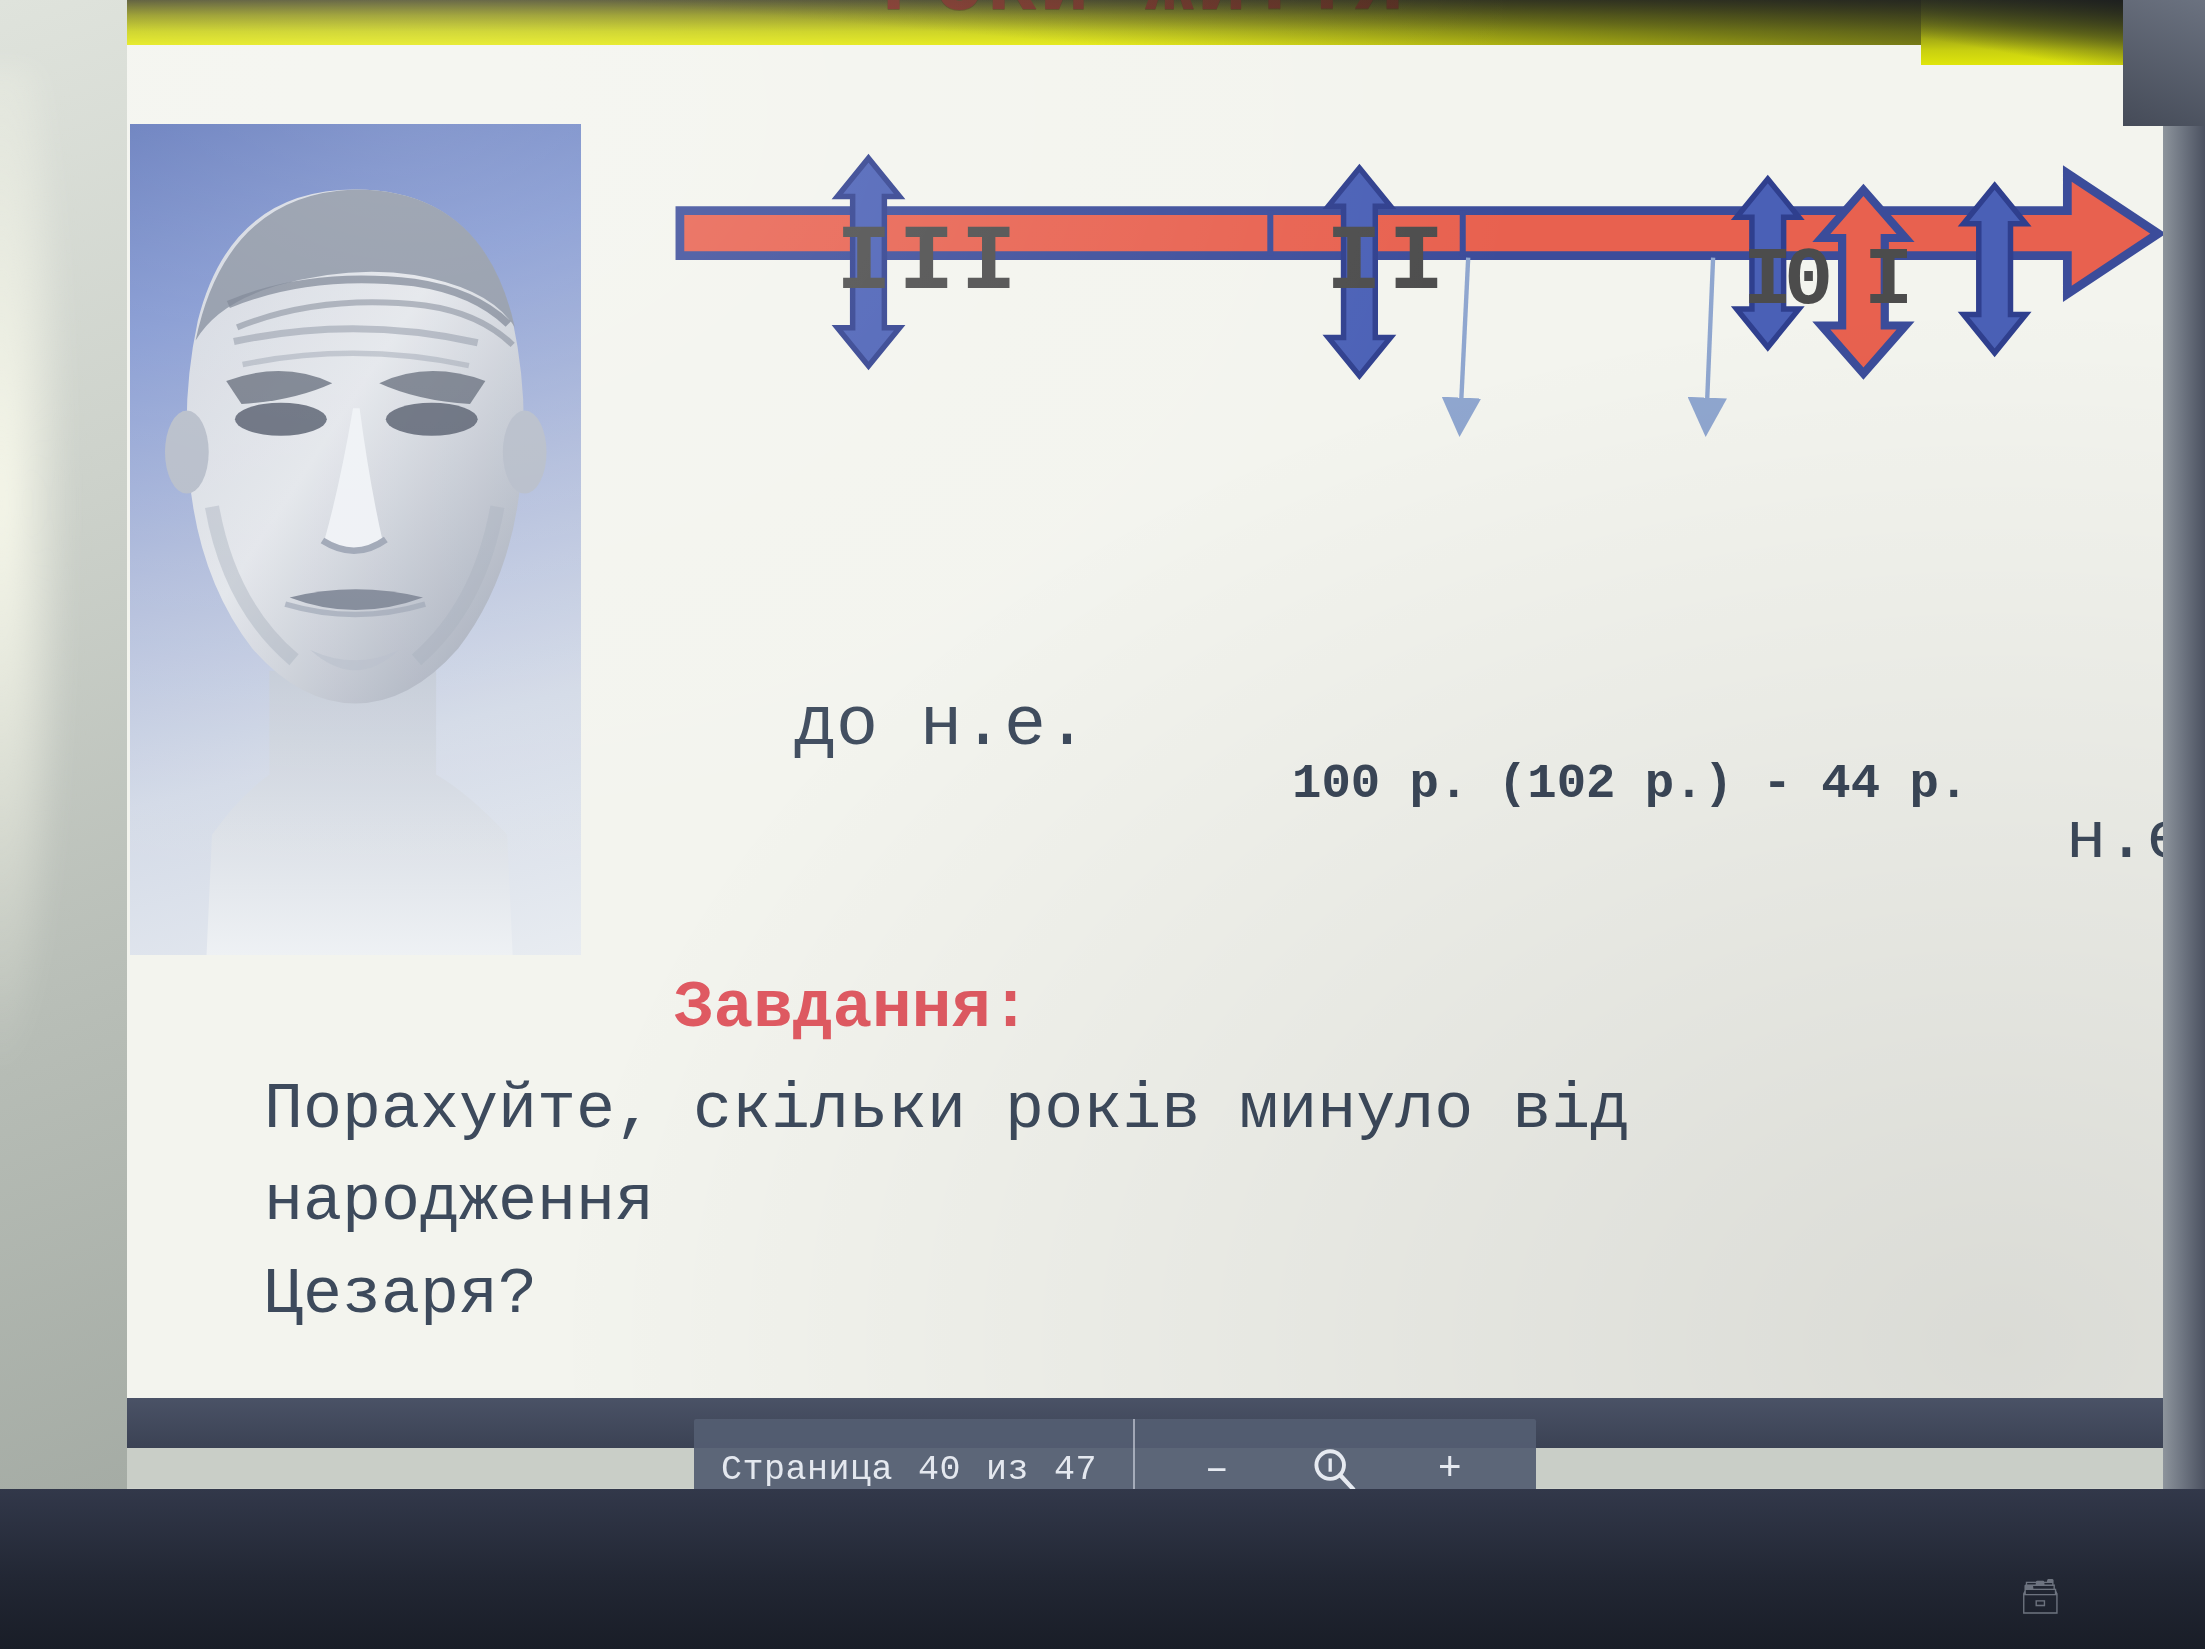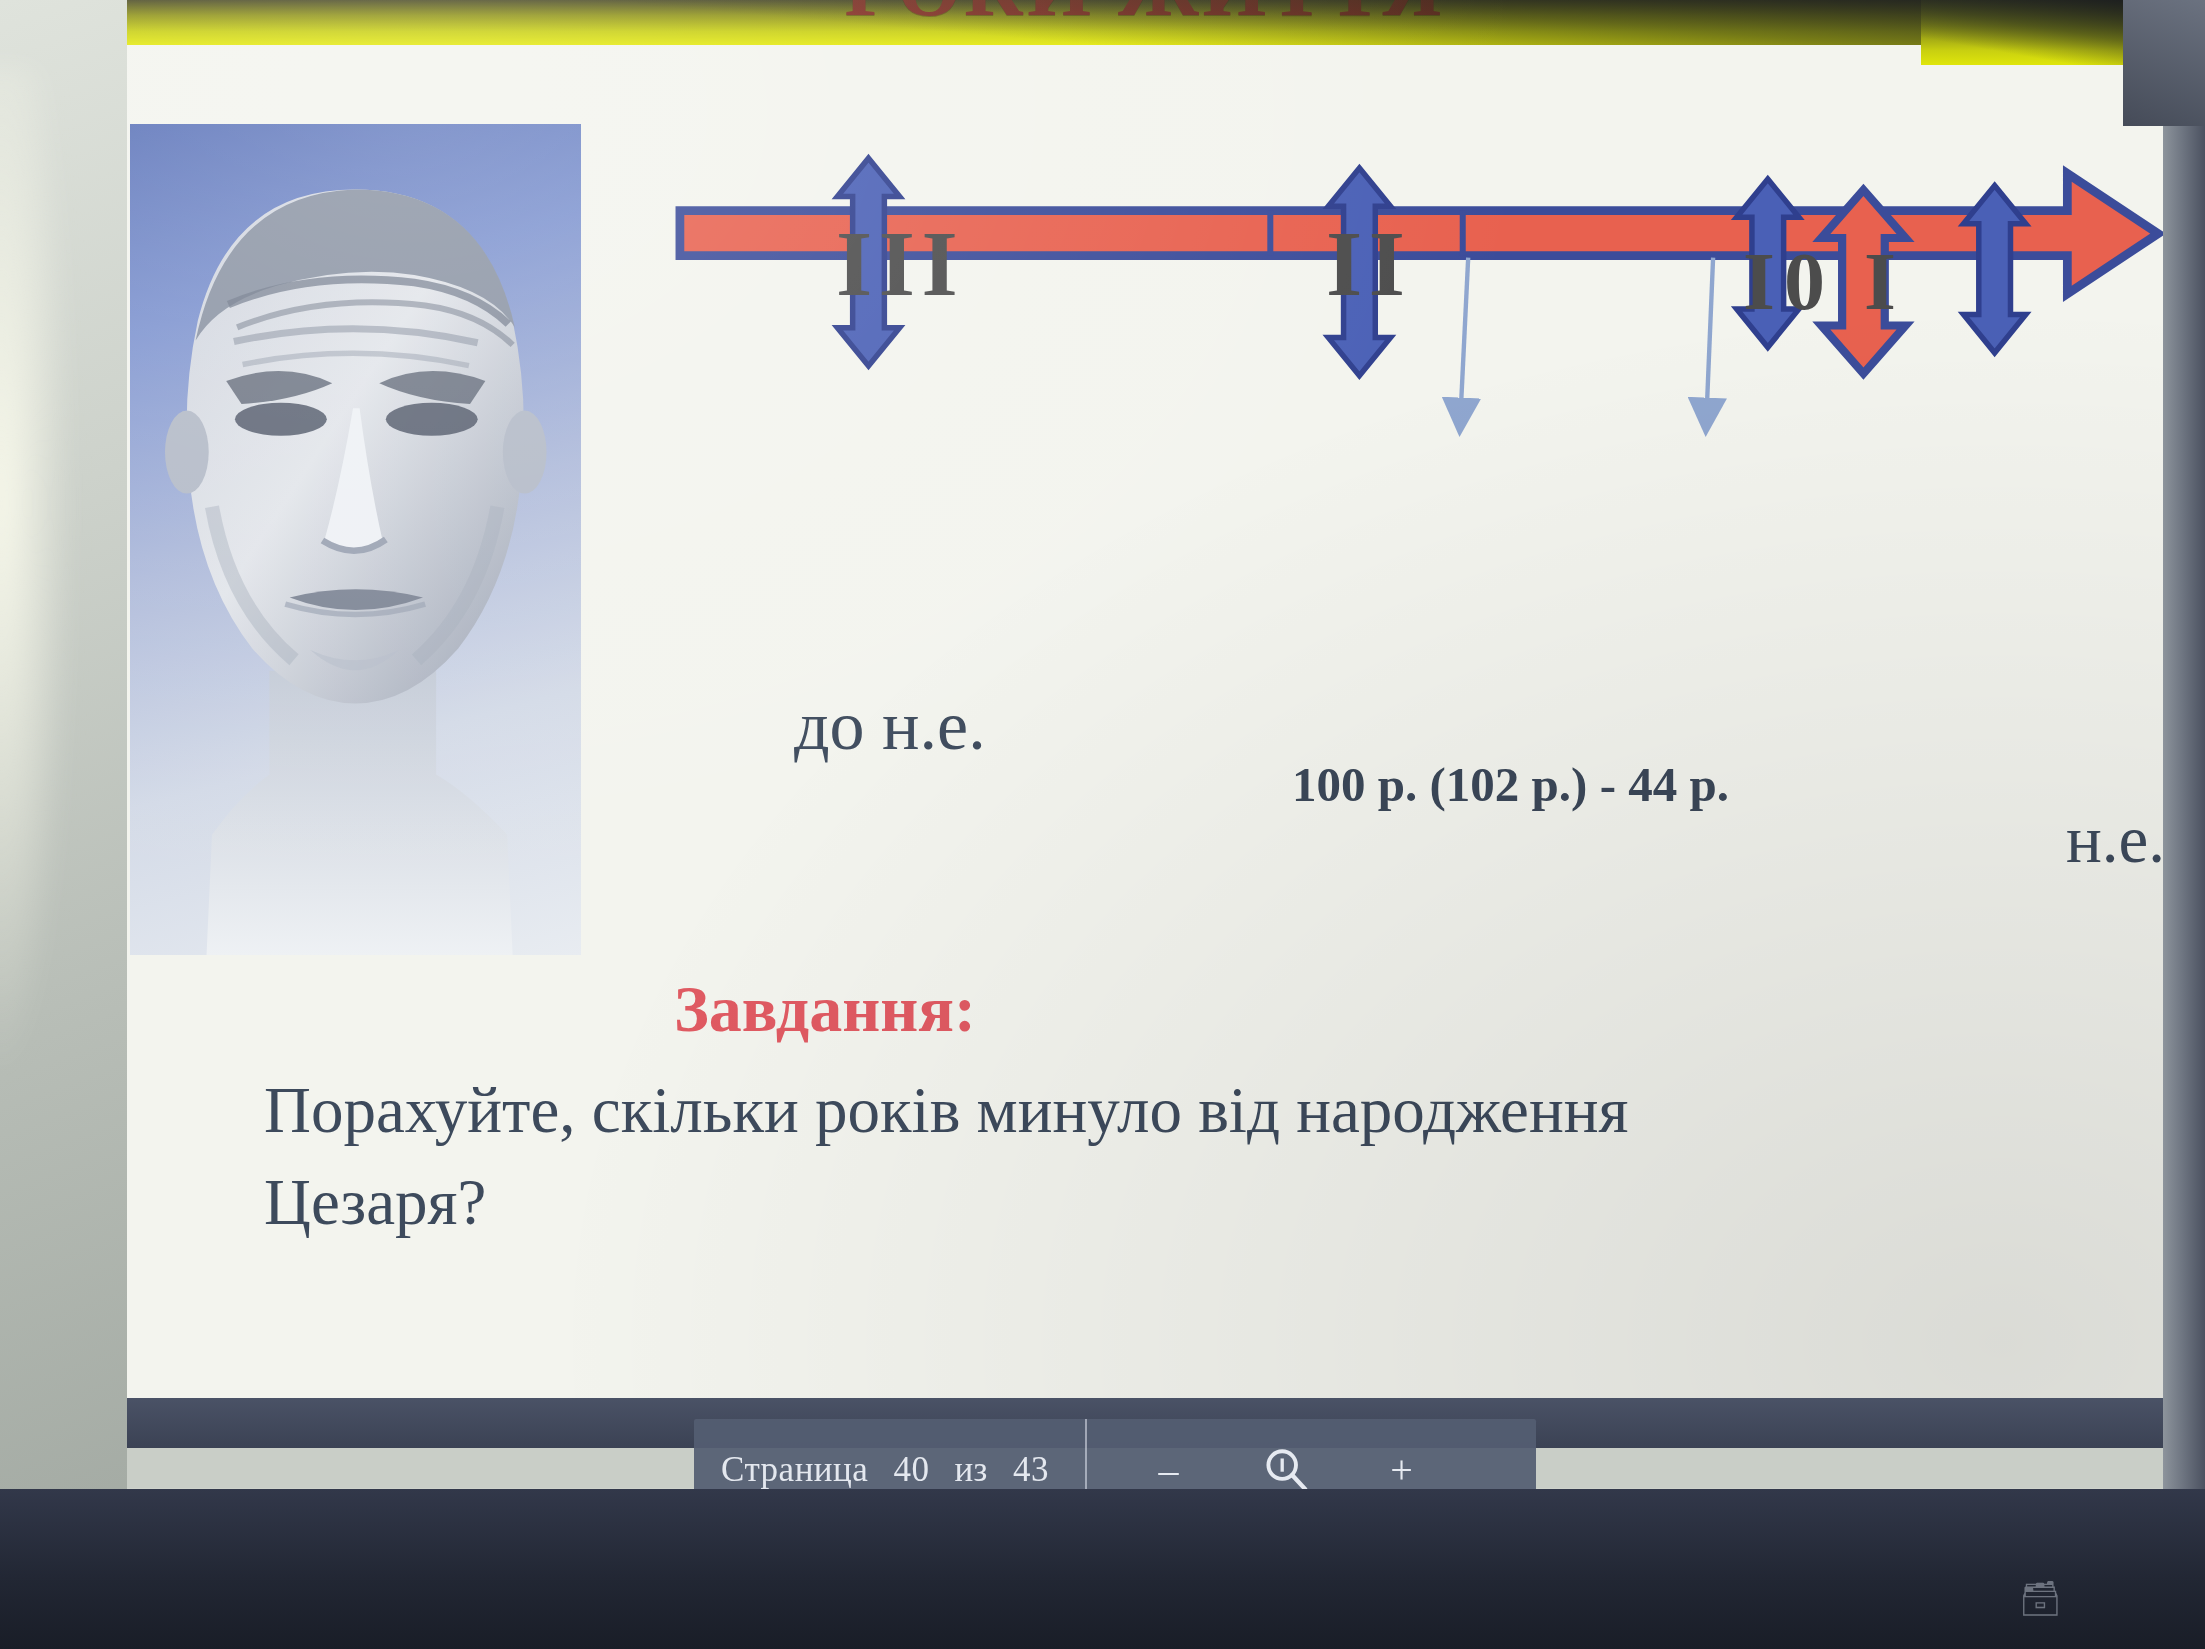--- a/index.html
+++ b/index.html
@@ -2,21 +2,21 @@
 <html style="font-size:8.8px"><head>
 <meta charset="utf-8">
 <style>
   html,body{margin:0;padding:0;background:#1b1c22;}
   *{box-sizing:border-box;}
 
   .screen{
     position:relative;
     width:2205px;height:1650px;
     overflow:hidden;
-    font-family:Liberation Serif, serif;
+    font-family:Liberation Mono, monospace;
     background:#cfd3cc;
   }
 
   
   .env-left{
     position:absolute;left:0;top:0;width:127px;height:1650px;
     background:linear-gradient(160deg,#dfe3dc 0%,#cdd2cb 30%,#b7bdb6 62%,#9fa69f 100%);
     z-index:40;
   }
   .env-left-glow{
@@ -300,21 +300,21 @@
     </div>
   </div>
 
   <div class="glare"></div>
 
   <div class="pager">
     <div class="pager-left">
       <span class="pager-txt">Страница</span>
       <span class="pager-txt">40</span>
       <span class="pager-txt">из</span>
-      <span class="pager-txt">43</span>
+      <span class="pager-txt">47</span>
     </div>
     <div class="pager-div"></div>
     <div class="pager-right">
       <span class="zbtn">–</span>
       <span class="zbtn zmag">
         <svg width="53" height="53" viewBox="0 0 96 96" aria-hidden="true">
           <circle cx="42" cy="40" r="25" fill="none" stroke="#e6eaf1" stroke-width="7"></circle>
           <line x1="60" y1="58" x2="84" y2="84" stroke="#e6eaf1" stroke-width="8" stroke-linecap="round"></line>
           <line x1="42" y1="28" x2="42" y2="52" stroke="#e6eaf1" stroke-width="6"></line>
         </svg>

